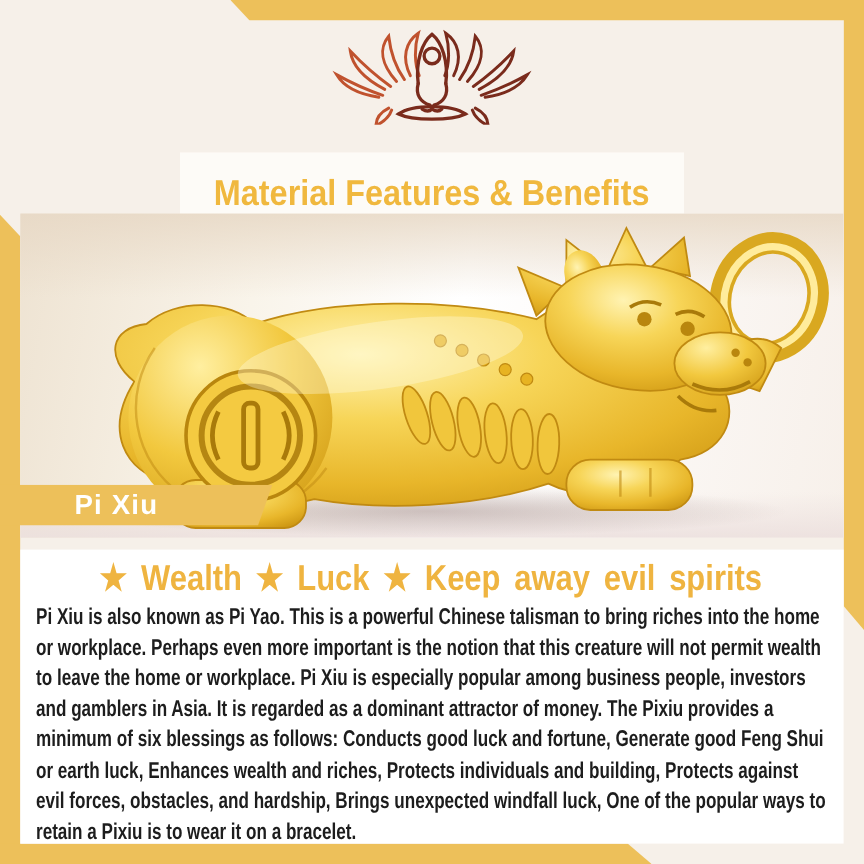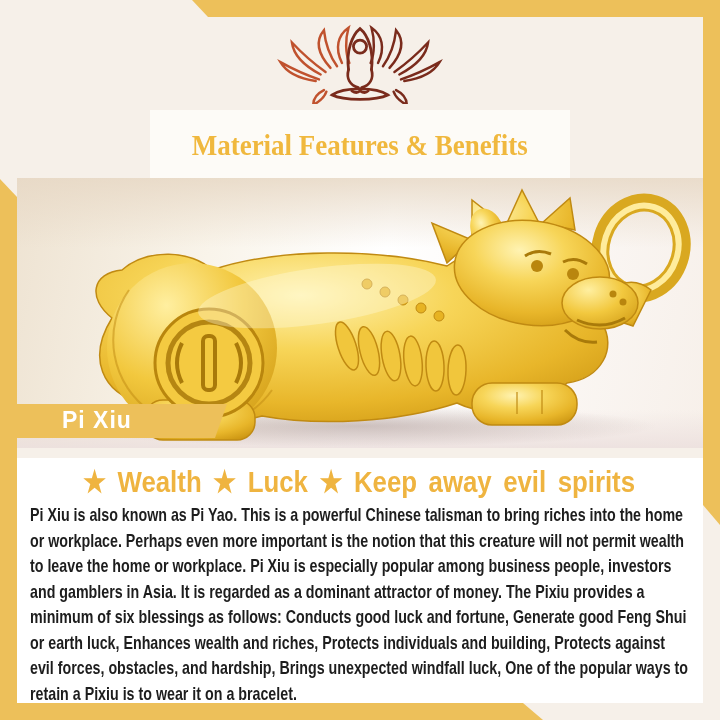--- a/index.html
+++ b/index.html
@@ -19,22 +19,22 @@
   .band-left{clip-path:polygon(0 179px,17px 197px,17px 720px,0 720px);}
   .band-bottom{clip-path:polygon(0 703px,523px 703px,543px 720px,0 720px);}
 
   
   .logo-wrap{position:absolute;left:0;top:22px;width:720px;text-align:center;}
   .logo-wrap svg{display:block;margin:0 auto;}
   .brand-name{display:block;margin-top:4px;font-family:"Liberation Serif",serif;
     font-size:16px;font-weight:600;letter-spacing:5px;color:var(--brand-text);}
 
   
-  .banner{position:absolute;left:150px;top:110px;width:420px;height:69px;
-    background:var(--banner-bg);display:flex;align-items:center;justify-content:center;font-family:Liberation Serif, serif;}
+  .banner{position:absolute;left:150px;top:127px;width:420px;height:69px;
+    background:var(--banner-bg);display:flex;align-items:center;justify-content:center;}
   .banner-title{font-size:30px;font-weight:700;color:var(--title-gold);
     transform:scaleX(0.9);white-space:nowrap;}
 
   
   .photo{position:absolute;left:17px;top:178px;width:686px;height:270px;
     background:
       linear-gradient(180deg, rgba(231,216,197,0.85) 0, rgba(231,216,197,0) 70px),
       linear-gradient(0deg, rgba(236,224,222,0.9) 0, rgba(236,224,222,0) 38px),
       linear-gradient(100deg,#eee3d2 0%,#f9f4ea 28%,#ffffff 52%,#f7f0ea 100%);}
   .photo svg{display:block;width:686px;height:270px;}

